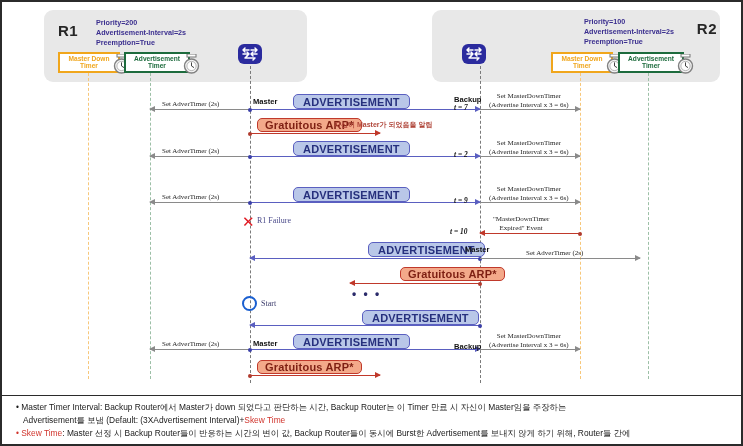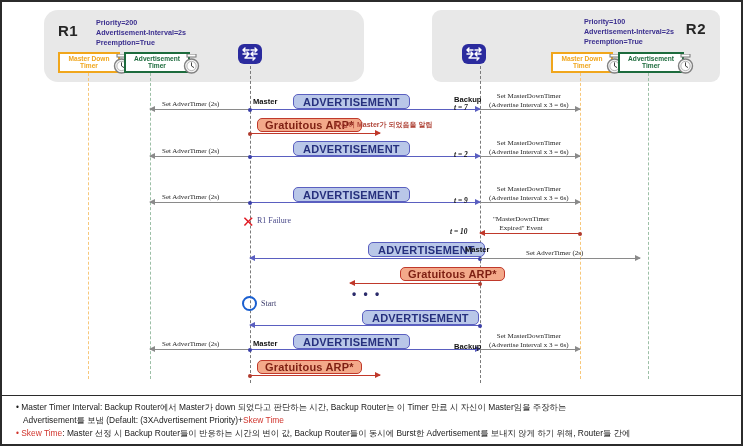--- a/index.html
+++ b/index.html
@@ -18,30 +18,30 @@
     overflow: hidden;
   }
 
   
   .router-box {
     position: absolute;
     background: #e8e8e8;
     border-radius: 9px;
     top: 8px; height: 72px;
   }
-  #box-r1 { left: 42px; width: 320px; border-radius: 14px; }
+  #box-r1 { left: 42px; width: 263px; }
   #box-r2 { left: 430px; width: 288px; }
 
   .router-label {
     position: absolute;
     font-size: 15px; font-weight: 700; color: #262626;
     letter-spacing: .5px;
   }
   #lbl-r1 { left: 14px; top: 12px; }
-  #lbl-r2 { right: 14px; top: 10px; }
+  #lbl-r2 { right: 3px; top: 10px; }
 
   .router-params {
     position: absolute;
     font-size: 7.2px; line-height: 1.38;
     color: #3b2f8f; font-weight: 700;
     white-space: pre-line;
   }
   #params-r1 { left: 52px; top: 8px; }
   #params-r2 { right: 46px; top: 7px; text-align: left; }
 
@@ -408,21 +408,21 @@
     <span class="dot l"></span>
     <span class="head r"></span>
   </div>
   <div class="pill garp" style="left:255px; top:358px;">Gratuitous ARP*</div>
 
 
   <div id="footnotes">
     <div class="fn">
       <span class="bullet">•</span>
       <span>Master Timer Interval</span><span>: Backup Router에서 Master가 down 되었다고 판단하는 시간, Backup Router는 이 Timer 만료 시 자신이 Master임을 주장하는</span>
-      <span class="ind"><span>Advertisement를 보냄 (Default: (3XAdvertisement Priority)+</span><span class="hl">Skew Time</span></span>
+      <span class="ind"><span>Advertisement를 보냄 (Default: (3XAdvertisement Interval)+</span><span class="hl">Skew Time</span></span>
     </div>
     <div class="fn red">
       <span class="bullet">•</span>
       <span class="k">Skew Time</span><span>: Master 선정 시 Backup Router들이 반응하는 시간의 변이 값, Backup Router들이 동시에 Burst한 Advertisement를 보내지 않게 하기 위해, Router들 간에</span>
     </div>
   </div>
 
 </div>
 
 </body></html>

